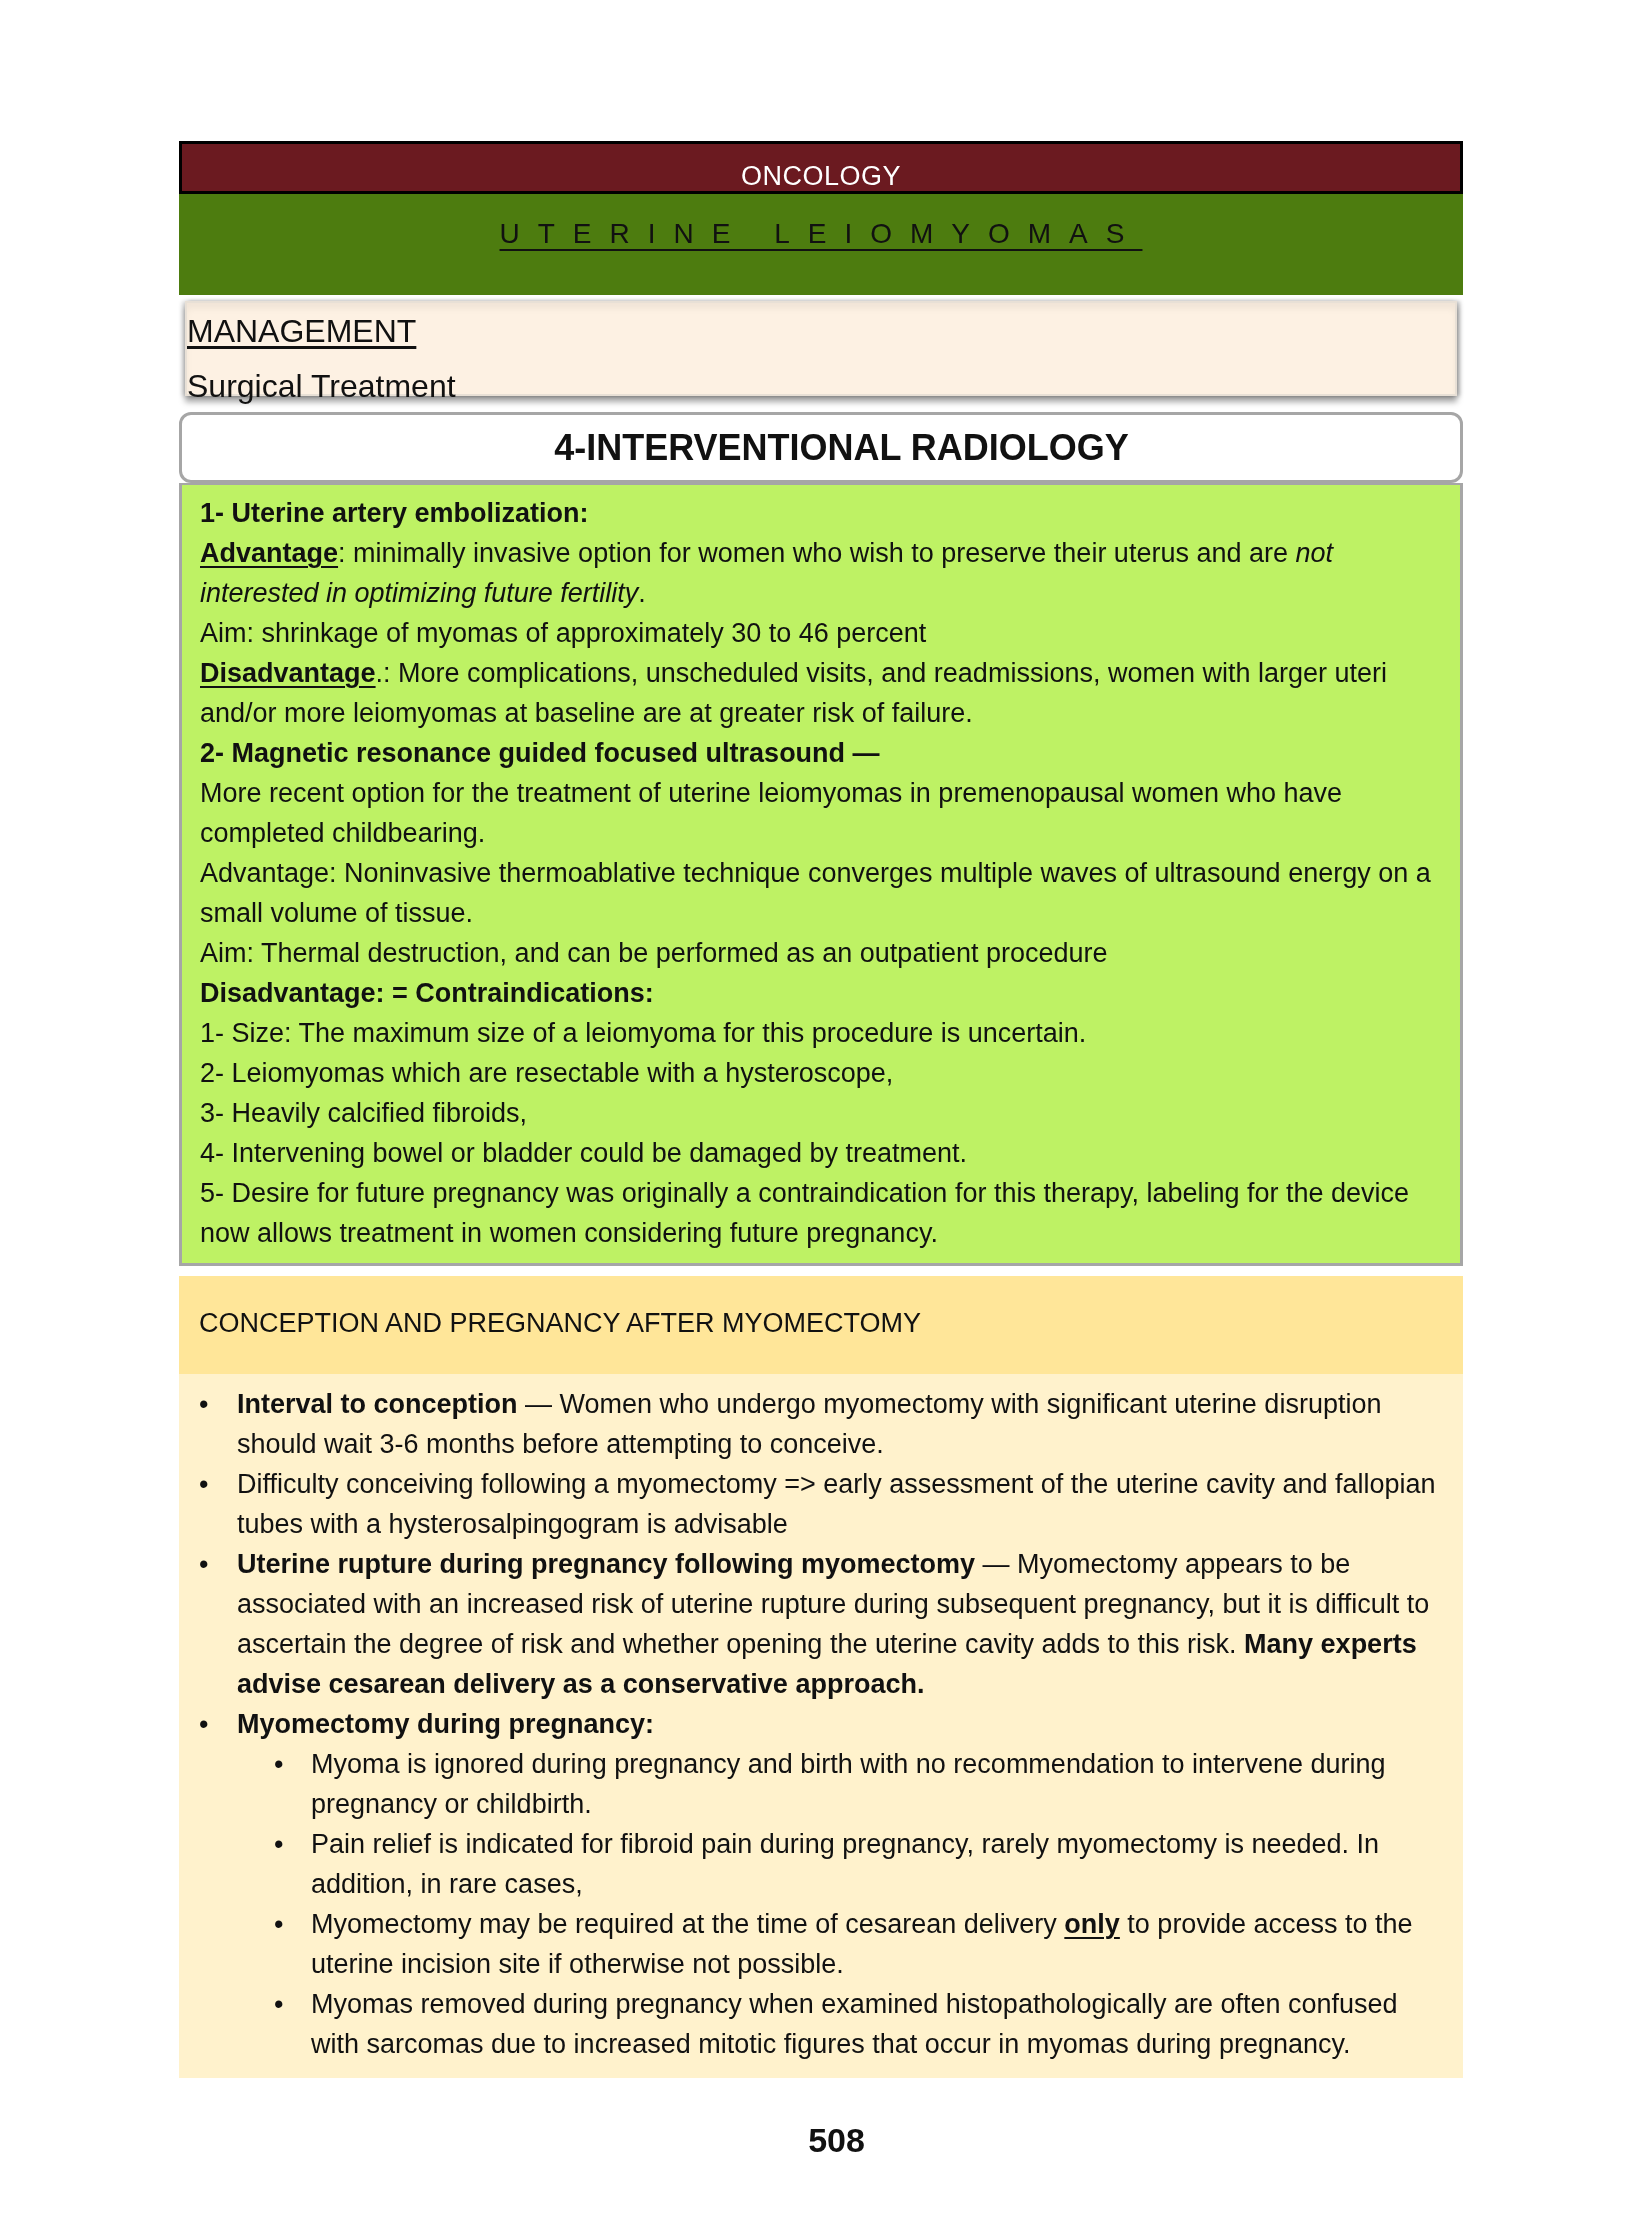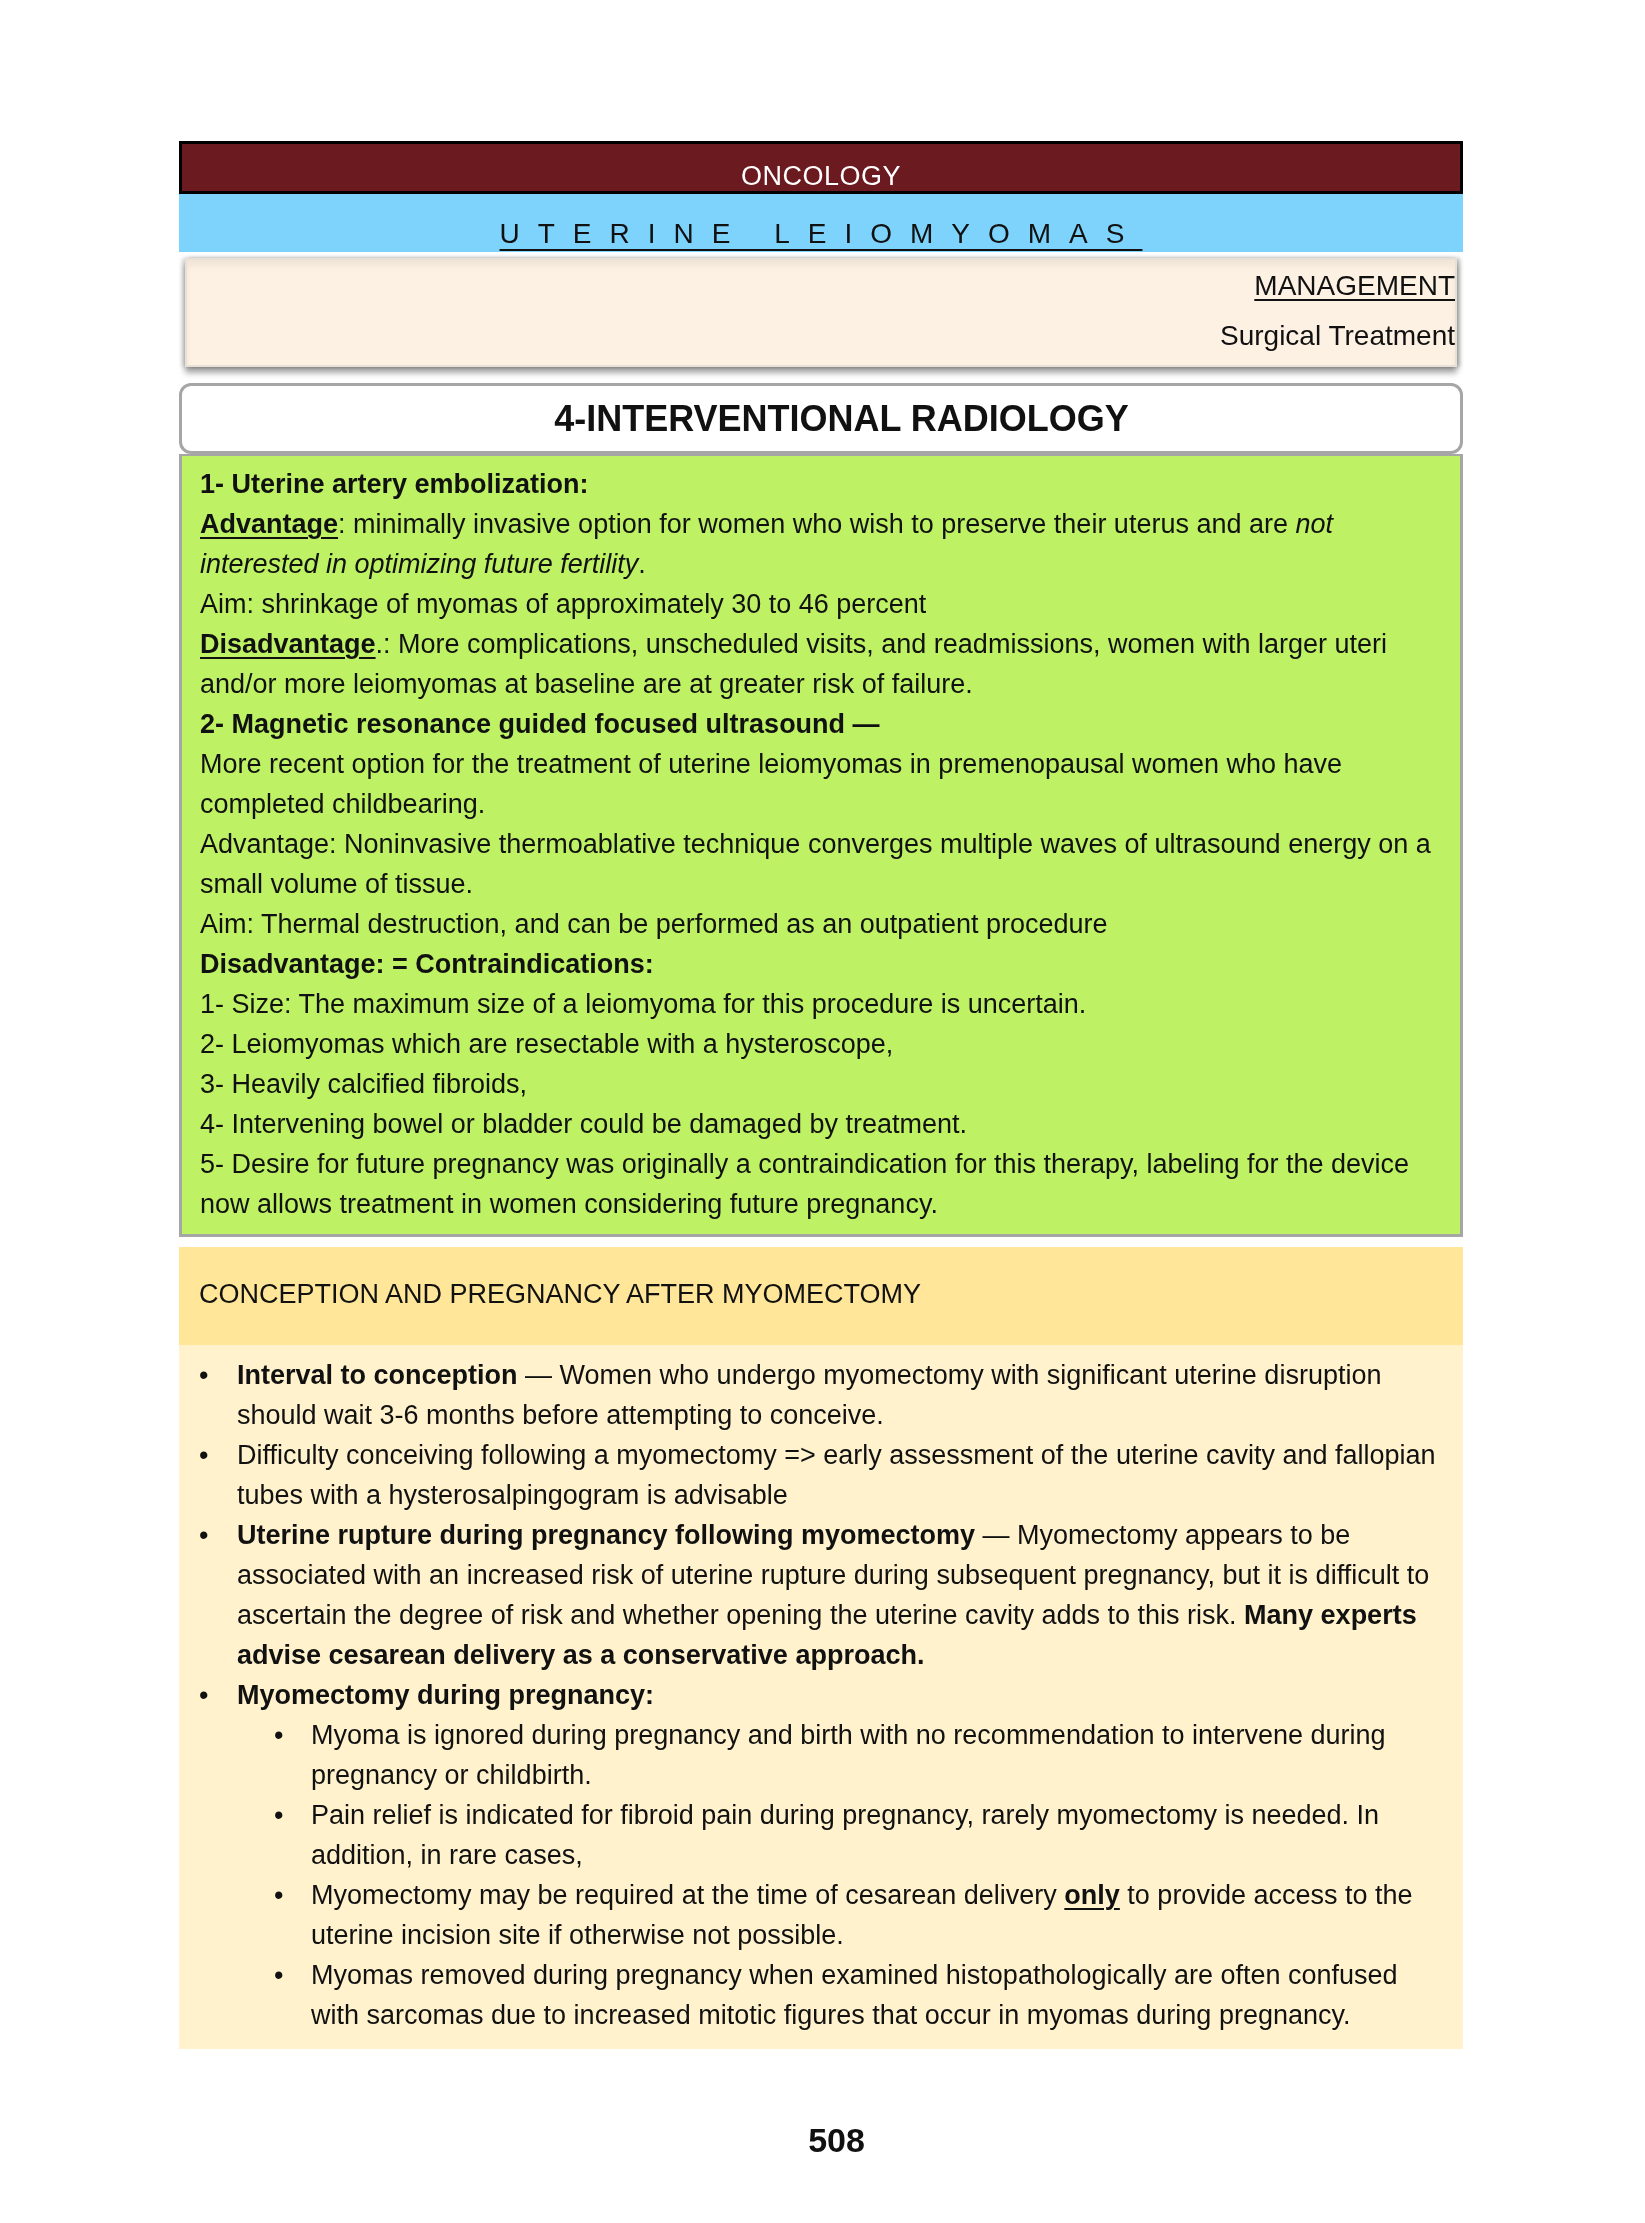--- a/index.html
+++ b/index.html
@@ -7,29 +7,29 @@
       width: 1645px; height: 2224px; position: relative; overflow: hidden;
       font-family: "Liberation Sans", sans-serif; color: #111;
     }
     .page { position: absolute; left: 179px; top: 141px; width: 1284px; }
     .band-oncology {
       background: #6b1a20; border: 3px solid #000; height: 53px;
       color: #fff; font-size: 27px; text-align: center; line-height: 65px;
       box-sizing: border-box; letter-spacing: 0.5px;
     }
     .band-title {
-      background: #7dd3fc; height: 58px; text-align: center;
+      background: #4d7c0f; height: 101px; text-align: center;
       line-height: 79px; font-size: 28px; letter-spacing: 18px;
     }
     .band-title span { text-decoration: underline; text-underline-offset: 6px; text-decoration-thickness: 2px; }
     .mgmt-box {
-      margin: 6px 6px 0 6px; height: 109px; background: #fdf1e3;
+      margin: 6px 6px 0 6px; height: 95px; background: #fdf1e3;
       border: 2px solid #e8e0d6;
       box-shadow: inset 0 6px 6px rgba(0,0,0,0.05), 0 6px 6px rgba(0,0,0,0.35), 3px 0 4px rgba(0,0,0,0.25), -3px 0 4px rgba(0,0,0,0.15);
-      text-align: right; font-size: 28px; box-sizing: border-box;
+      text-align: left; font-size: 32px; box-sizing: border-box;
     }
     .mgmt-box .l1 { padding-top: 10px; text-decoration: underline; text-underline-offset: 4px; }
     .mgmt-box .l2 { padding-top: 18px; }
     .ir-header {
       margin-top: 16px; height: 71px; border: 3px solid #a6a6a6; border-radius: 12px;
       text-align: center; line-height: 65px; font-weight: bold; font-size: 36px;
       box-sizing: border-box; background: #fff; padding-left: 41px;
     }
     .ir-body {
       border: 3px solid #a6a6a6; border-top-width: 2px; padding: 8px 18px 10px 18px;

